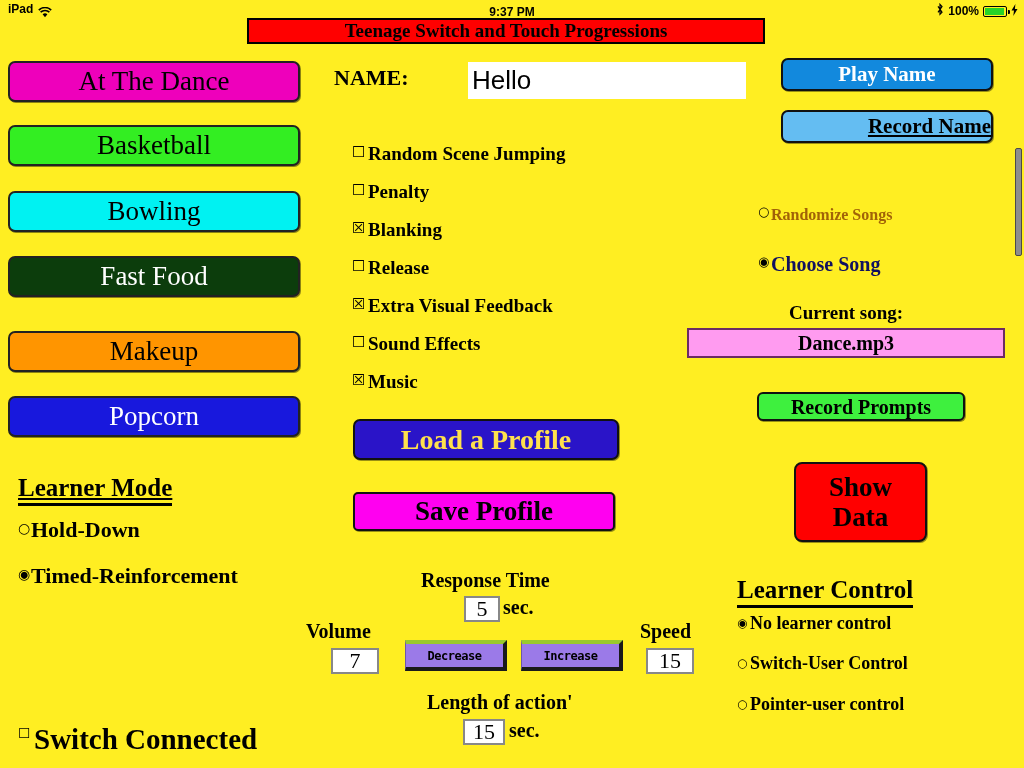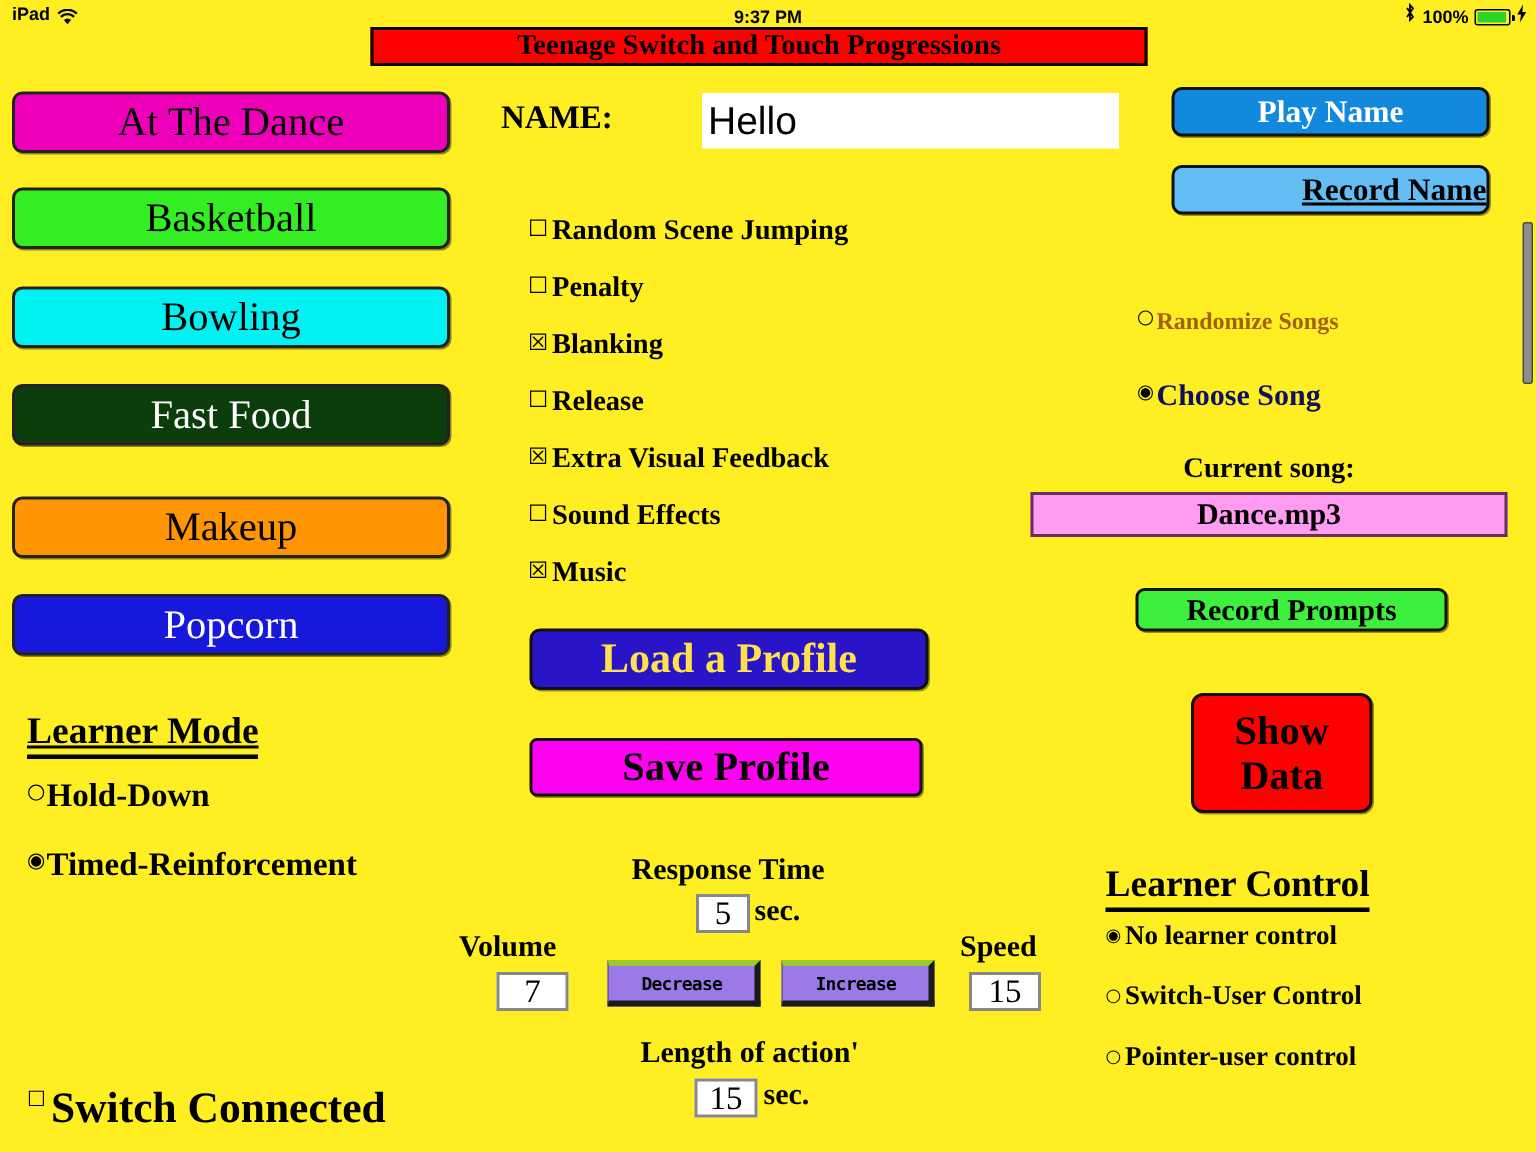--- a/index.html
+++ b/index.html
@@ -95,21 +95,21 @@
     font-size:20px;font-weight:bold;color:#000;box-sizing:border-box;
   }
   #record-prompts-btn{
     position:absolute;left:757px;top:392px;width:208px;height:29px;
     background:#3ef03e;border:2px solid #111;border-radius:6px;
     display:flex;align-items:flex-end;justify-content:center;
     font-size:20px;font-weight:bold;color:#000;box-sizing:border-box;
     box-shadow:1px 1px 0 rgba(0,0,0,.4);
   }
   #show-data-btn{
-    position:absolute;left:794px;top:462px;width:121px;height:80px;
+    position:absolute;left:794px;top:462px;width:133px;height:80px;
     background:#ff0000;border:2px solid #111;border-radius:8px;
     display:flex;flex-direction:column;align-items:center;justify-content:center;
     font-size:27px;font-weight:bold;color:#000;line-height:30px;box-sizing:border-box;
     box-shadow:1px 1px 0 rgba(0,0,0,.4);
   }
 
   
   .section-head{
     position:absolute;font-size:25px;font-weight:bold;color:#000;
     border-bottom:3px solid #000;padding-bottom:1px;

